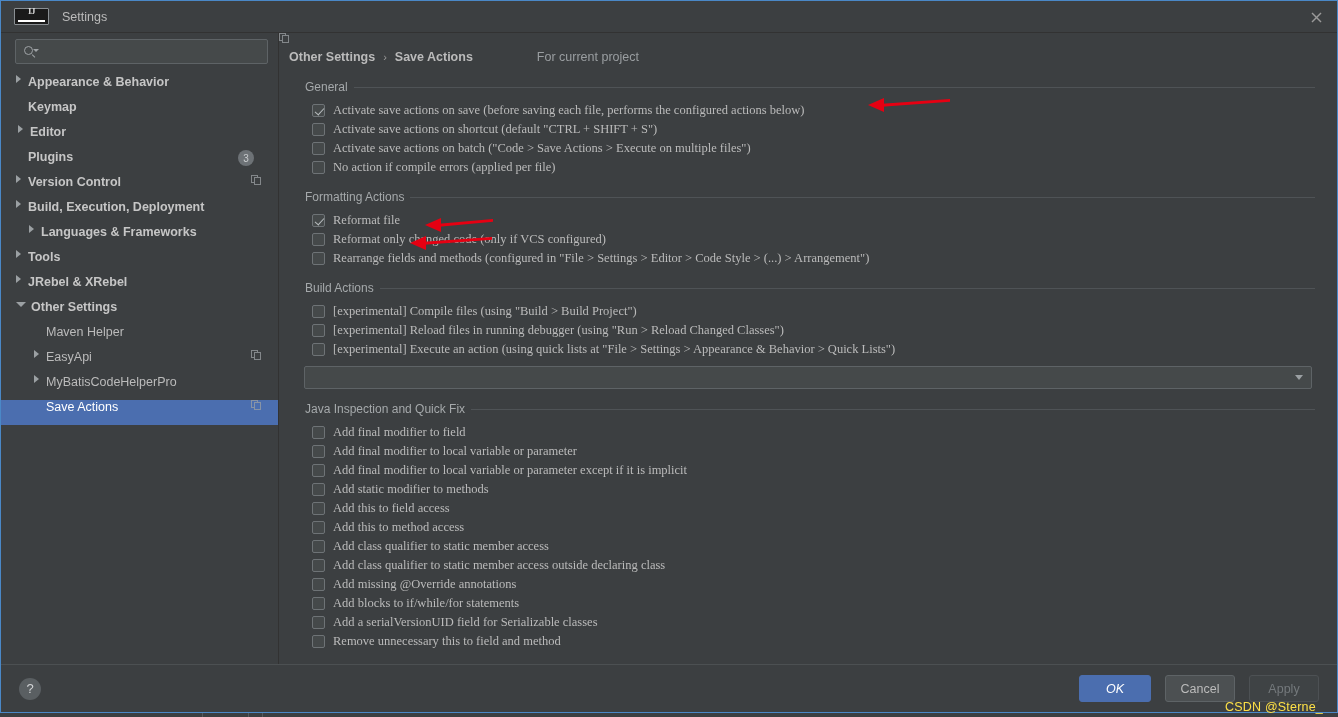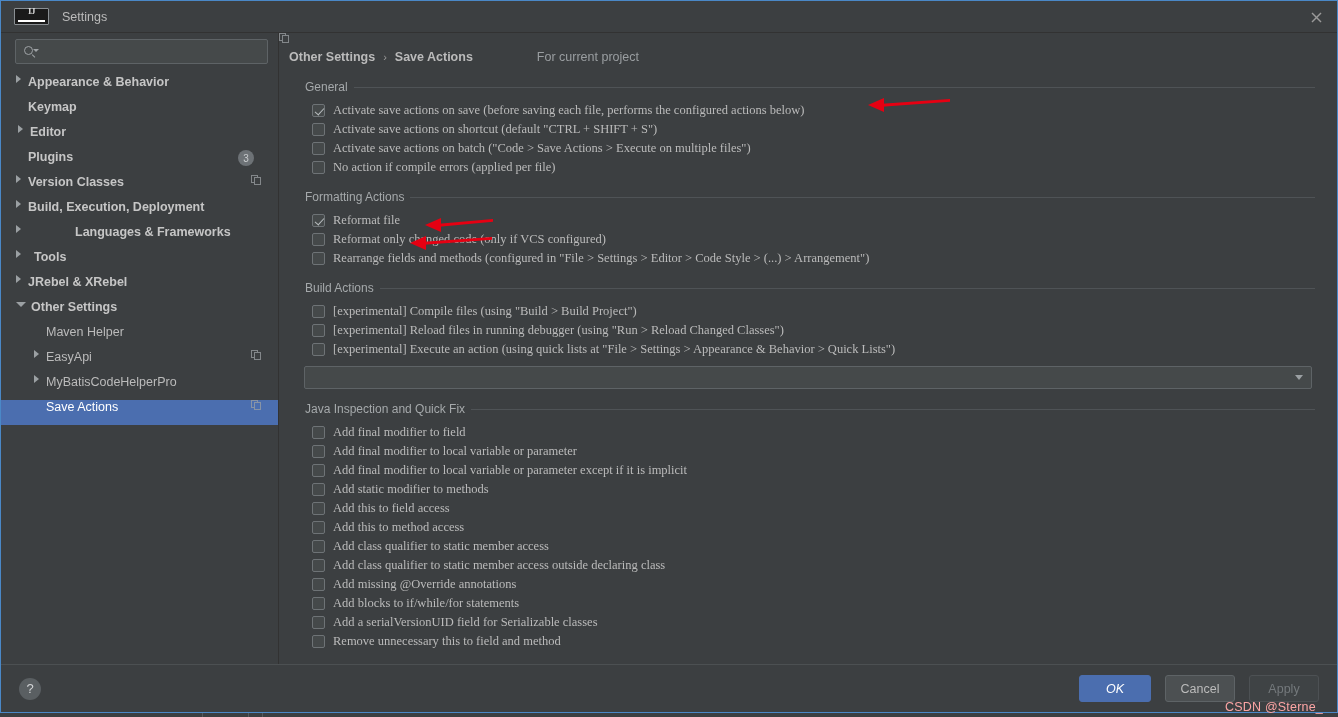--- a/index.html
+++ b/index.html
@@ -423,21 +423,21 @@
     color: #74797c;
     background: #3f4345;
     border-color: #4d5154;
     cursor: default;
   }
   .watermark {
     position: absolute;
     right: 14px;
     bottom: -2px;
     font-size: 12.5px;
-    color: #fca5a5;
+    color: #fde047;
     letter-spacing: 0.2px;
   }
 </style>
 </head>
 <body>
 
 <div id="ide-backdrop">
   <div class="bg-editor"></div>
   <div class="bg-text-col">n
 y
@@ -508,35 +508,35 @@
             <span class="tree-arrow "></span>
             <span class="tree-label">Editor</span>
           </div>
           <div class="tree-row bold" style="padding-left: 15px;">
             <span class="tree-arrow none"></span>
             <span class="tree-label">Plugins</span>
             <span class="badge-count">3</span>
           </div>
           <div class="tree-row bold" style="padding-left: 15px;">
             <span class="tree-arrow "></span>
-            <span class="tree-label">Version Classes</span>
+            <span class="tree-label">Version Control</span>
             <span class="copy-icon">
               <span class="sheet-back"></span>
               <span class="sheet-front"></span>
             </span>
           </div>
           <div class="tree-row bold" style="padding-left: 15px;">
             <span class="tree-arrow "></span>
             <span class="tree-label">Build, Execution, Deployment</span>
           </div>
-          <div class="tree-row bold" style="padding-left: 15px; gap: 47px;">
+          <div class="tree-row bold" style="padding-left: 28px;">
             <span class="tree-arrow "></span>
             <span class="tree-label">Languages &amp; Frameworks</span>
           </div>
-          <div class="tree-row bold" style="padding-left: 15px; gap: 6px;">
+          <div class="tree-row bold" style="padding-left: 15px;">
             <span class="tree-arrow "></span>
             <span class="tree-label">Tools</span>
           </div>
           <div class="tree-row bold" style="padding-left: 15px;">
             <span class="tree-arrow "></span>
             <span class="tree-label">JRebel &amp; XRebel</span>
           </div>
           <div class="tree-row bold" style="padding-left: 15px;">
             <span class="tree-arrow open"></span>
             <span class="tree-label">Other Settings</span>

